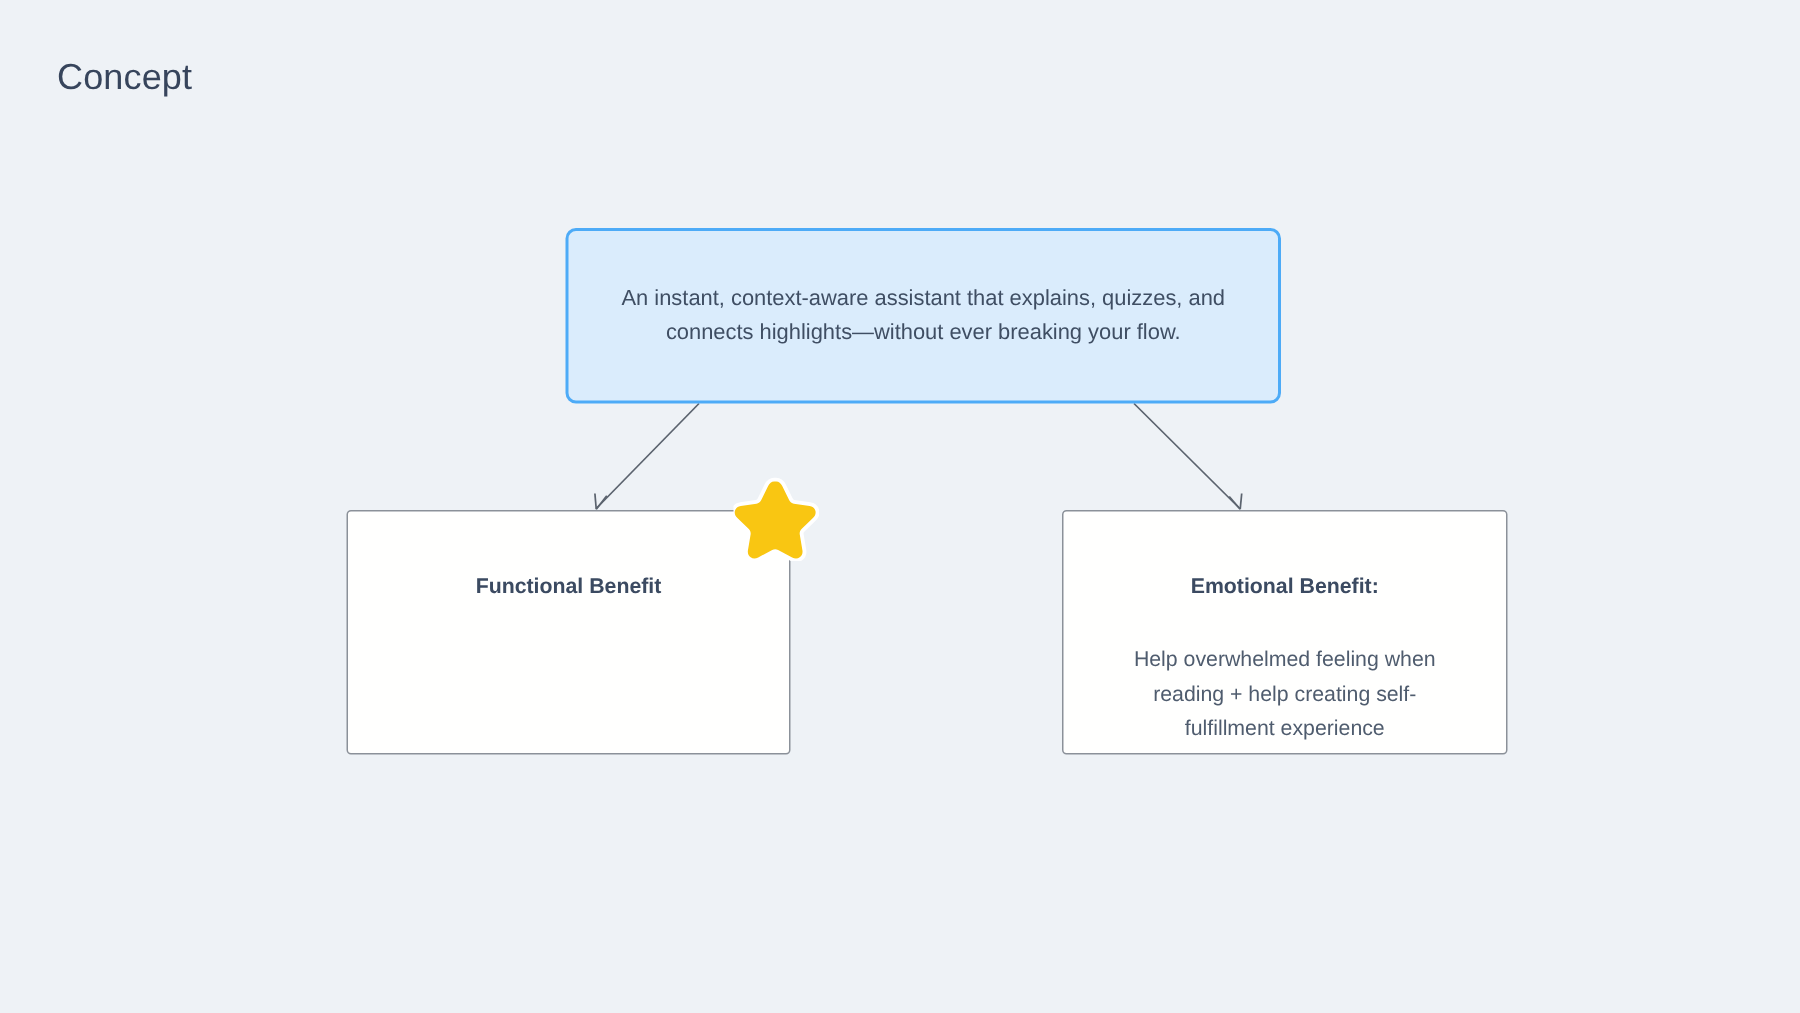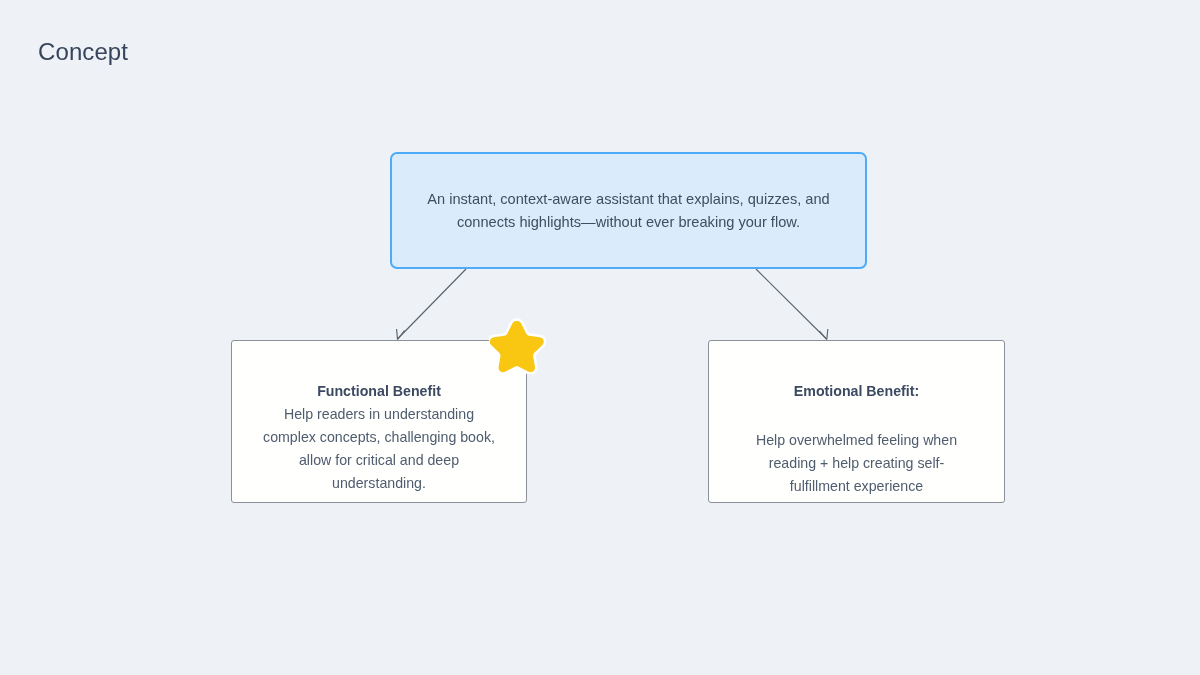--- a/index.html
+++ b/index.html
@@ -39,21 +39,21 @@
     left: 0;
     top: 0;
     width: 1200px;
     height: 675px;
     pointer-events: none;
   }
 
   
   #root-node {
     position: absolute;
-    left: 390px;
+    left: 377px;
     top: 152px;
     width: 477px;
     height: 117px;
     box-sizing: border-box;
     background: #daecfc;
     border: 2px solid #4dabf7;
     border-radius: 7px;
     display: flex;
     align-items: center;
     justify-content: center;
@@ -142,21 +142,20 @@
       <path d="M 826.8 339.5 L 827.8 329.0"></path>
     </g>
   </svg>
 
   <div id="root-node">
     <div class="node-text">An instant, context-aware assistant that explains, quizzes, and connects highlights—without ever breaking your flow.</div>
   </div>
 
   <div id="card-functional" class="leaf-card">
     <div class="card-title">Functional Benefit</div>
-    <div class="card-body">Help readers in understanding complex concepts, challenging book, allow for critical and deep understanding.</div>
   </div>
 
   <div id="card-emotional" class="leaf-card">
     <div class="card-title">Emotional Benefit:</div>
     <div class="card-body">Help overwhelmed feeling when reading + help creating self-fulfillment experience</div>
   </div>
 
   <div id="star-badge">
     <svg viewBox="0 0 100 100" xmlns="http://www.w3.org/2000/svg">
       <path d="M50 7

